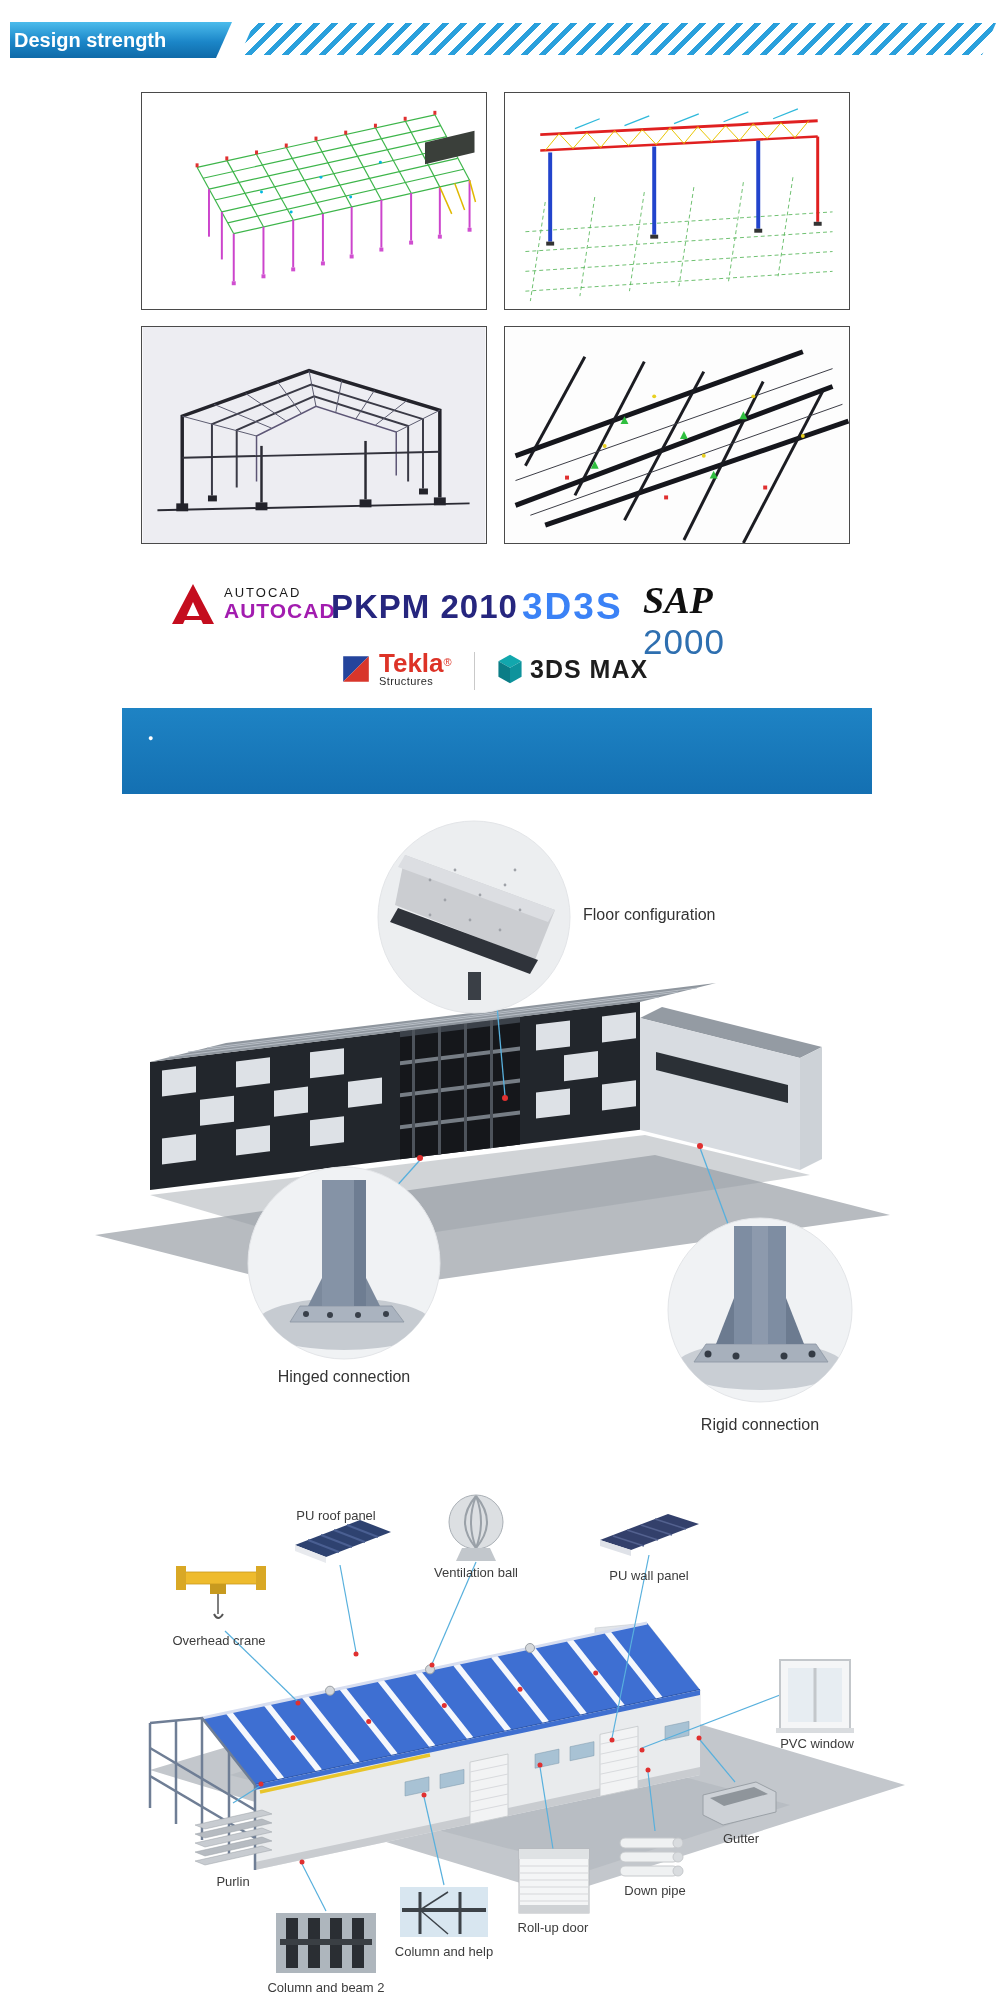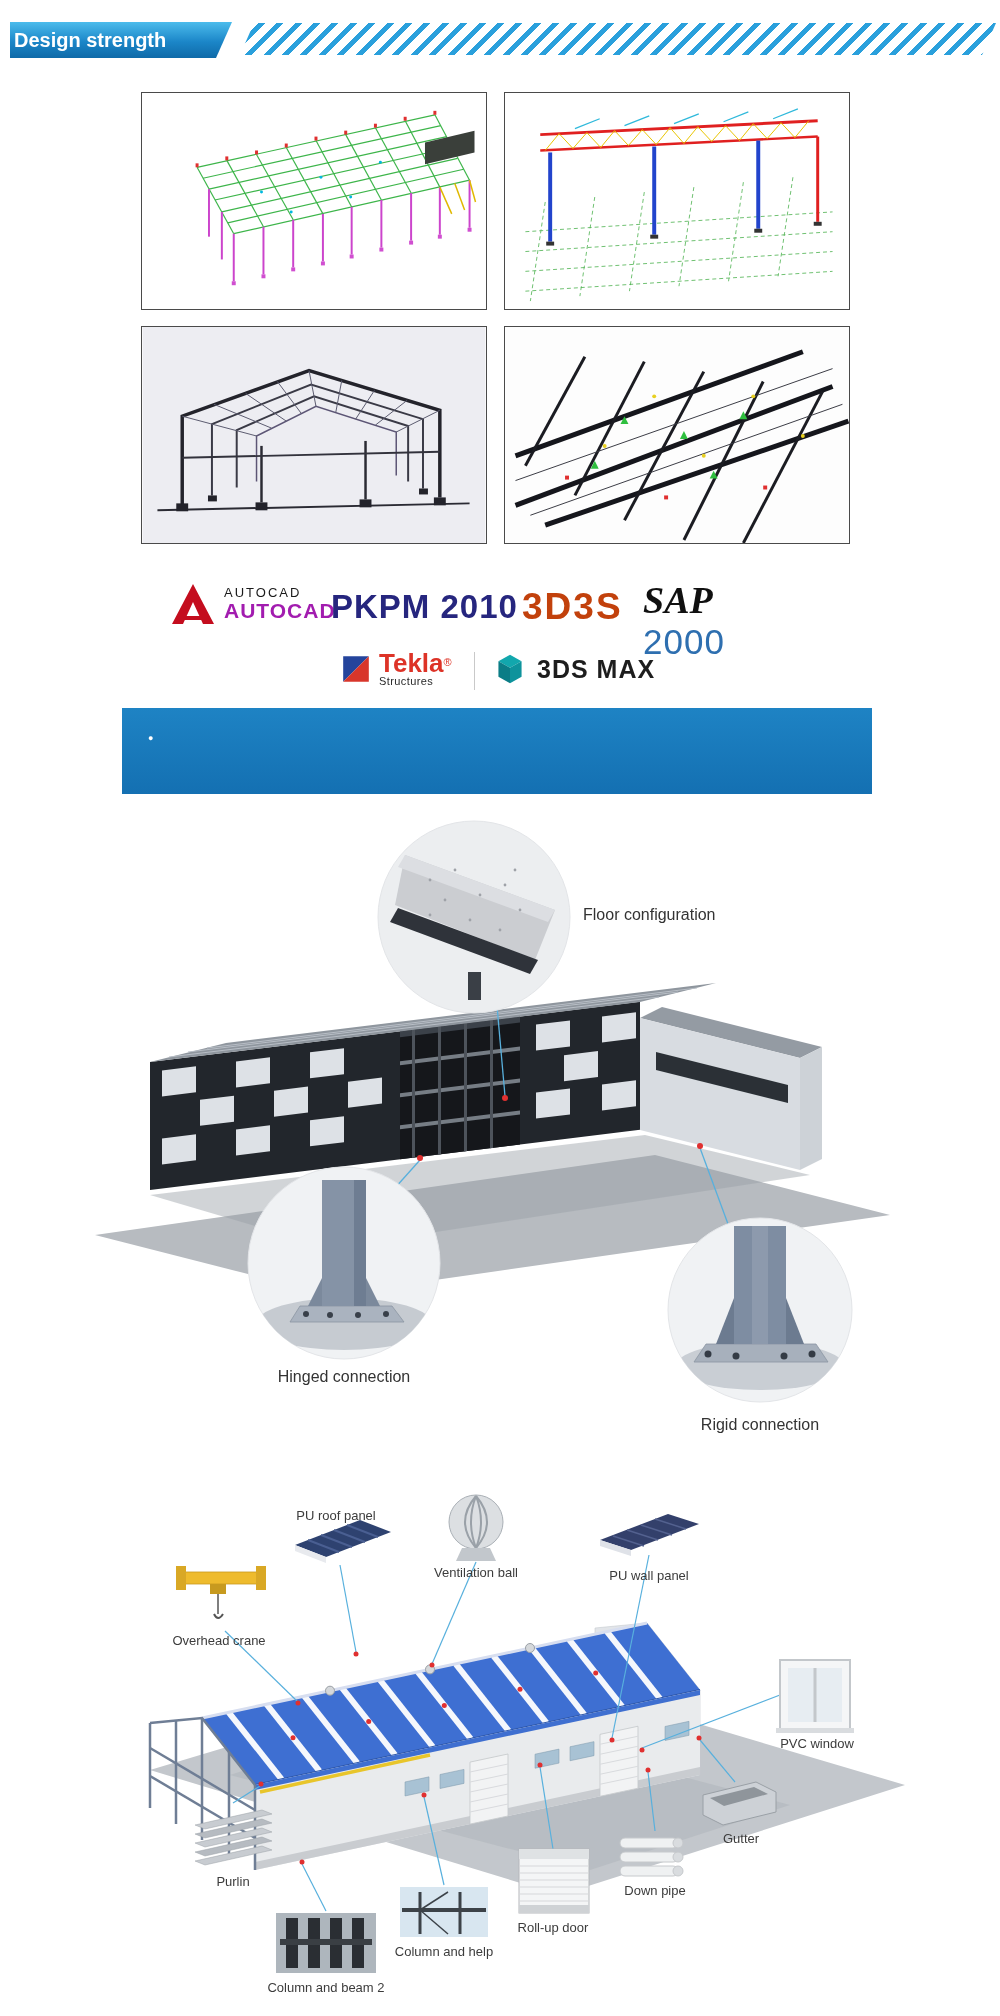--- a/index.html
+++ b/index.html
@@ -17,29 +17,29 @@
 
   
   .fig{position:absolute;border:1px solid #4a4a4a;background:#fff;box-sizing:border-box;}
 
   
   .logo-row{position:absolute;display:flex;align-items:center;}
   .acad-texts{margin-left:8px;line-height:1.05;}
   .acad-brand{font-size:13px;letter-spacing:2px;color:#1a1a1a;}
   .acad-prod{font-size:21px;font-weight:bold;color:#a21caf;letter-spacing:1px;}
   .pkpm{position:absolute;font-size:33px;font-weight:600;color:#26267e;letter-spacing:1px;}
-  .d3s{position:absolute;font-size:37px;font-weight:800;color:#c2410c;letter-spacing:2px;}
+  .d3s{position:absolute;font-size:37px;font-weight:800;color:#3b82f6;letter-spacing:2px;}
   .sap{position:absolute;display:flex;align-items:baseline;flex-direction:column;}
   .sap-a{font-family:"Liberation Serif",serif;font-style:italic;font-weight:700;font-size:38px;color:#101010;}
   .sap-n{font-size:35px;font-weight:400;color:#2e6fb0;margin-left:3px;letter-spacing:1px;}
   .tekla-col{margin-left:7px;line-height:1.0;}
   .tekla-name{font-size:26px;font-weight:800;color:#dd3327;}
   .tekla-reg{font-size:11px;color:#dd3327;vertical-align:super;}
   .tekla-sub{font-size:11px;color:#2a2a2a;letter-spacing:.4px;}
-  .max-text{font-size:25px;font-weight:600;color:#1d1d1d;margin-left:9px;letter-spacing:1px;}
+  .max-text{font-size:25px;font-weight:600;color:#1d1d1d;margin-left:2px;letter-spacing:1px;}
   .logo-divider{position:absolute;width:1px;background:#c9c9c9;}
 
   
   .banner{position:absolute;left:122px;top:708px;width:750px;min-height:86px;
     background:linear-gradient(180deg,#1e83c4,#1470b2);color:#fff;box-sizing:border-box;
     padding:15px 38px 15px 46px;font-size:14px;line-height:1.9;}
   .banner .dot{position:absolute;left:26px;top:22px;font-size:9px;}
 
   
   .callout-lbl{position:absolute;font-size:16px;color:#333;}

